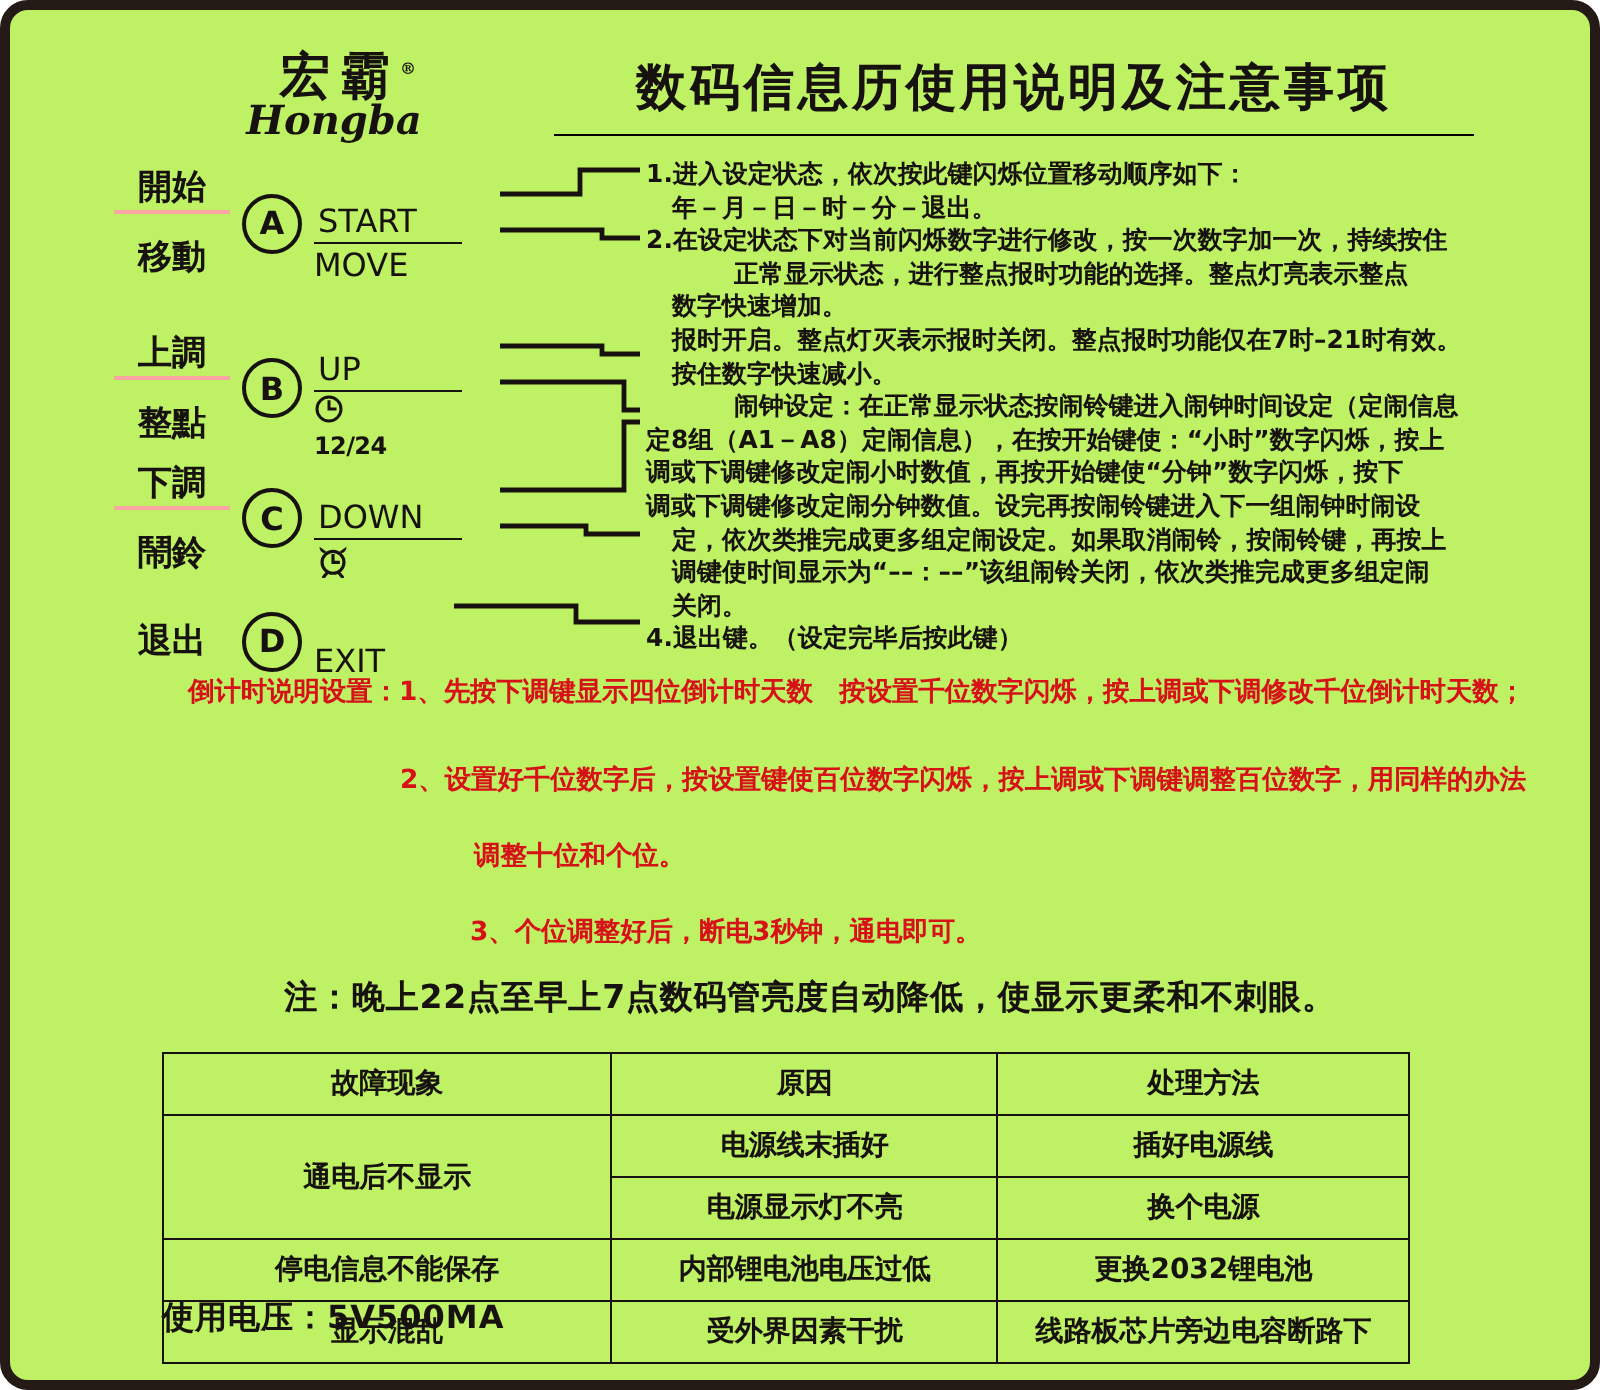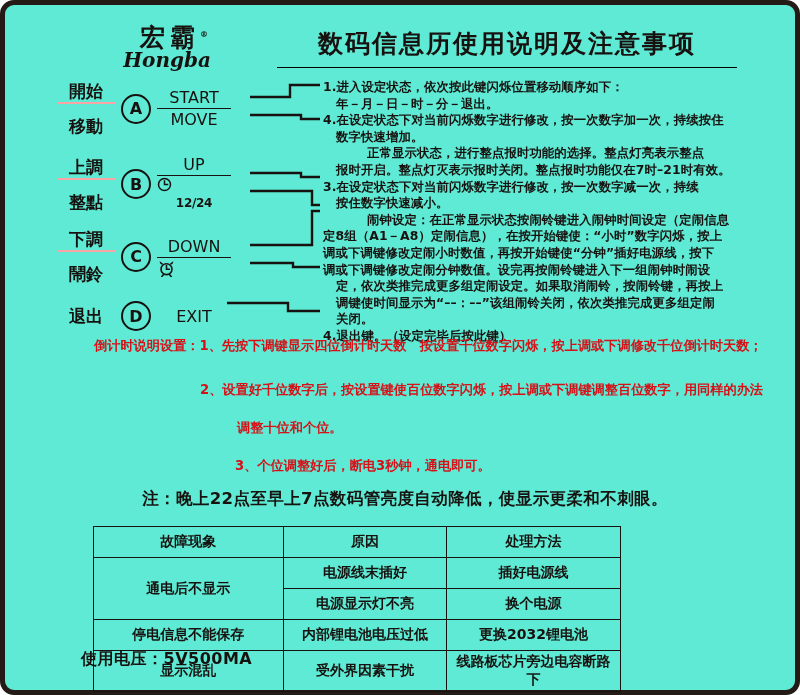--- a/index.html
+++ b/index.html
@@ -8,21 +8,21 @@
     font-family:"DejaVu Sans","Liberation Sans",sans-serif;
     color:#17120f;
     overflow:hidden;
     position:relative;
   }
   .page{
     position:absolute;inset:0;
     box-sizing:border-box;
     border:5px solid #241a16;
     border-radius:14px;
-    background:#5eead4;
+    background:#bef264;
   }
   
   .header{
     position:absolute;left:0;top:8px;width:100%;height:62px;
   }
   .logo{
     position:absolute;left:62px;top:8px;width:200px;height:58px;
     text-align:center;
   }
   .logo-cn{
@@ -60,22 +60,23 @@
   .key-cn.stacked .top{display:block;border-bottom:2px solid #fca5a5;padding-bottom:1px;}
   .key-cn.stacked .bot{display:block;padding-top:12px;}
   .circ{
     width:26px;height:26px;border:2px solid #17120f;border-radius:50%;
     display:flex;align-items:center;justify-content:center;
     font-size:16px;font-weight:bold;margin:0 6px;
     font-family:"DejaVu Sans","Liberation Sans",sans-serif;
     flex:0 0 auto;
   }
   .key-en{
-    font-size:16px;font-weight:500;line-height:19px;text-align:center;
+    font-size:16px;font-weight:500;line-height:19px;text-align:left;
     min-width:74px;
+    margin-top:20px;
   }
   .key-en .top{display:block;border-bottom:1.6px solid #17120f;padding:0 2px 1px 2px;}
   .key-en .bot{display:block;padding-top:1px;}
   .key-en .single{display:block;}
   .row-icon{display:flex;align-items:center;justify-content:center;gap:1px;}
   .t1224{font-size:12px;font-weight:bold;letter-spacing:-0.3px;}
   svg{display:block;}
   
   .connectors{position:absolute;left:0;top:0;width:800px;height:695px;pointer-events:none;}
   
@@ -94,21 +95,21 @@
   .red1{position:absolute;left:29px;top:0;white-space:nowrap;}
   .red2{position:absolute;left:135px;top:44px;white-space:nowrap;}
   .red2b{position:absolute;left:172px;top:82px;white-space:nowrap;}
   .red3{position:absolute;left:170px;top:120px;white-space:nowrap;}
   
   .note{
     position:absolute;left:0;top:483px;width:800px;text-align:center;
     font-size:16.5px;font-weight:bold;letter-spacing:0.4px;
   }
   
-  .tbl-wrap{position:absolute;left:88px;top:521px;width:528px;}
+  .tbl-wrap{position:absolute;left:76px;top:521px;width:624px;}
   table{border-collapse:collapse;width:100%;table-layout:fixed;}
   td{
     border:1.6px solid #17120f;
     text-align:center;
     font-size:14px;font-weight:bold;
     height:26px;
     padding:2px 3px;
   }
   col.c1{width:36%}col.c2{width:31%}col.c3{width:33%}
   .voltage{
@@ -213,31 +214,30 @@
       <path d="M222 298 H283 V306 H315"></path>
     </g>
   </svg>
 
   <div class="instructions">
     <div class="ins-item">
       <div class="ins-line">1.进入设定状态，依次按此键闪烁位置移动顺序如下：</div>
       <div class="ins-line ins-indent">年－月－日－时－分－退出。</div>
     </div>
     <div class="ins-item">
-      <div class="ins-line">4.在设定状态下对当前闪烁数字进行修改，按一次数字加一次，持续按住</div>
+      <div class="ins-line">2.在设定状态下对当前闪烁数字进行修改，按一次数字加一次，持续按住</div>
+      <div class="ins-line ins-indent2">正常显示状态，进行整点报时功能的选择。整点灯亮表示整点</div>
       <div class="ins-line ins-indent">数字快速增加。</div>
-      <div class="ins-line ins-indent2">正常显示状态，进行整点报时功能的选择。整点灯亮表示整点</div>
       <div class="ins-line ins-indent">报时开启。整点灯灭表示报时关闭。整点报时功能仅在7时–21时有效。</div>
     </div>
     <div class="ins-item">
-      <div class="ins-line">3.在设定状态下对当前闪烁数字进行修改，按一次数字减一次，持续</div>
       <div class="ins-line ins-indent">按住数字快速减小。</div>
       <div class="ins-line ins-indent2">闹钟设定：在正常显示状态按闹铃键进入闹钟时间设定（定闹信息</div>
       <div class="ins-line">定8组（A1－A8）定闹信息），在按开始键使：“小时”数字闪烁，按上</div>
-      <div class="ins-line">调或下调键修改定闹小时数值，再按开始键使“分钟”插好电源线，按下</div>
+      <div class="ins-line">调或下调键修改定闹小时数值，再按开始键使“分钟”数字闪烁，按下</div>
       <div class="ins-line">调或下调键修改定闹分钟数值。设完再按闹铃键进入下一组闹钟时闹设</div>
       <div class="ins-line ins-indent">定，依次类推完成更多组定闹设定。如果取消闹铃，按闹铃键，再按上</div>
       <div class="ins-line ins-indent">调键使时间显示为“––：––”该组闹铃关闭，依次类推完成更多组定闹</div>
       <div class="ins-line ins-indent">关闭。</div>
     </div>
     <div class="ins-item">
       <div class="ins-line">4.退出键。（设定完毕后按此键）</div>
     </div>
   </div>
 

